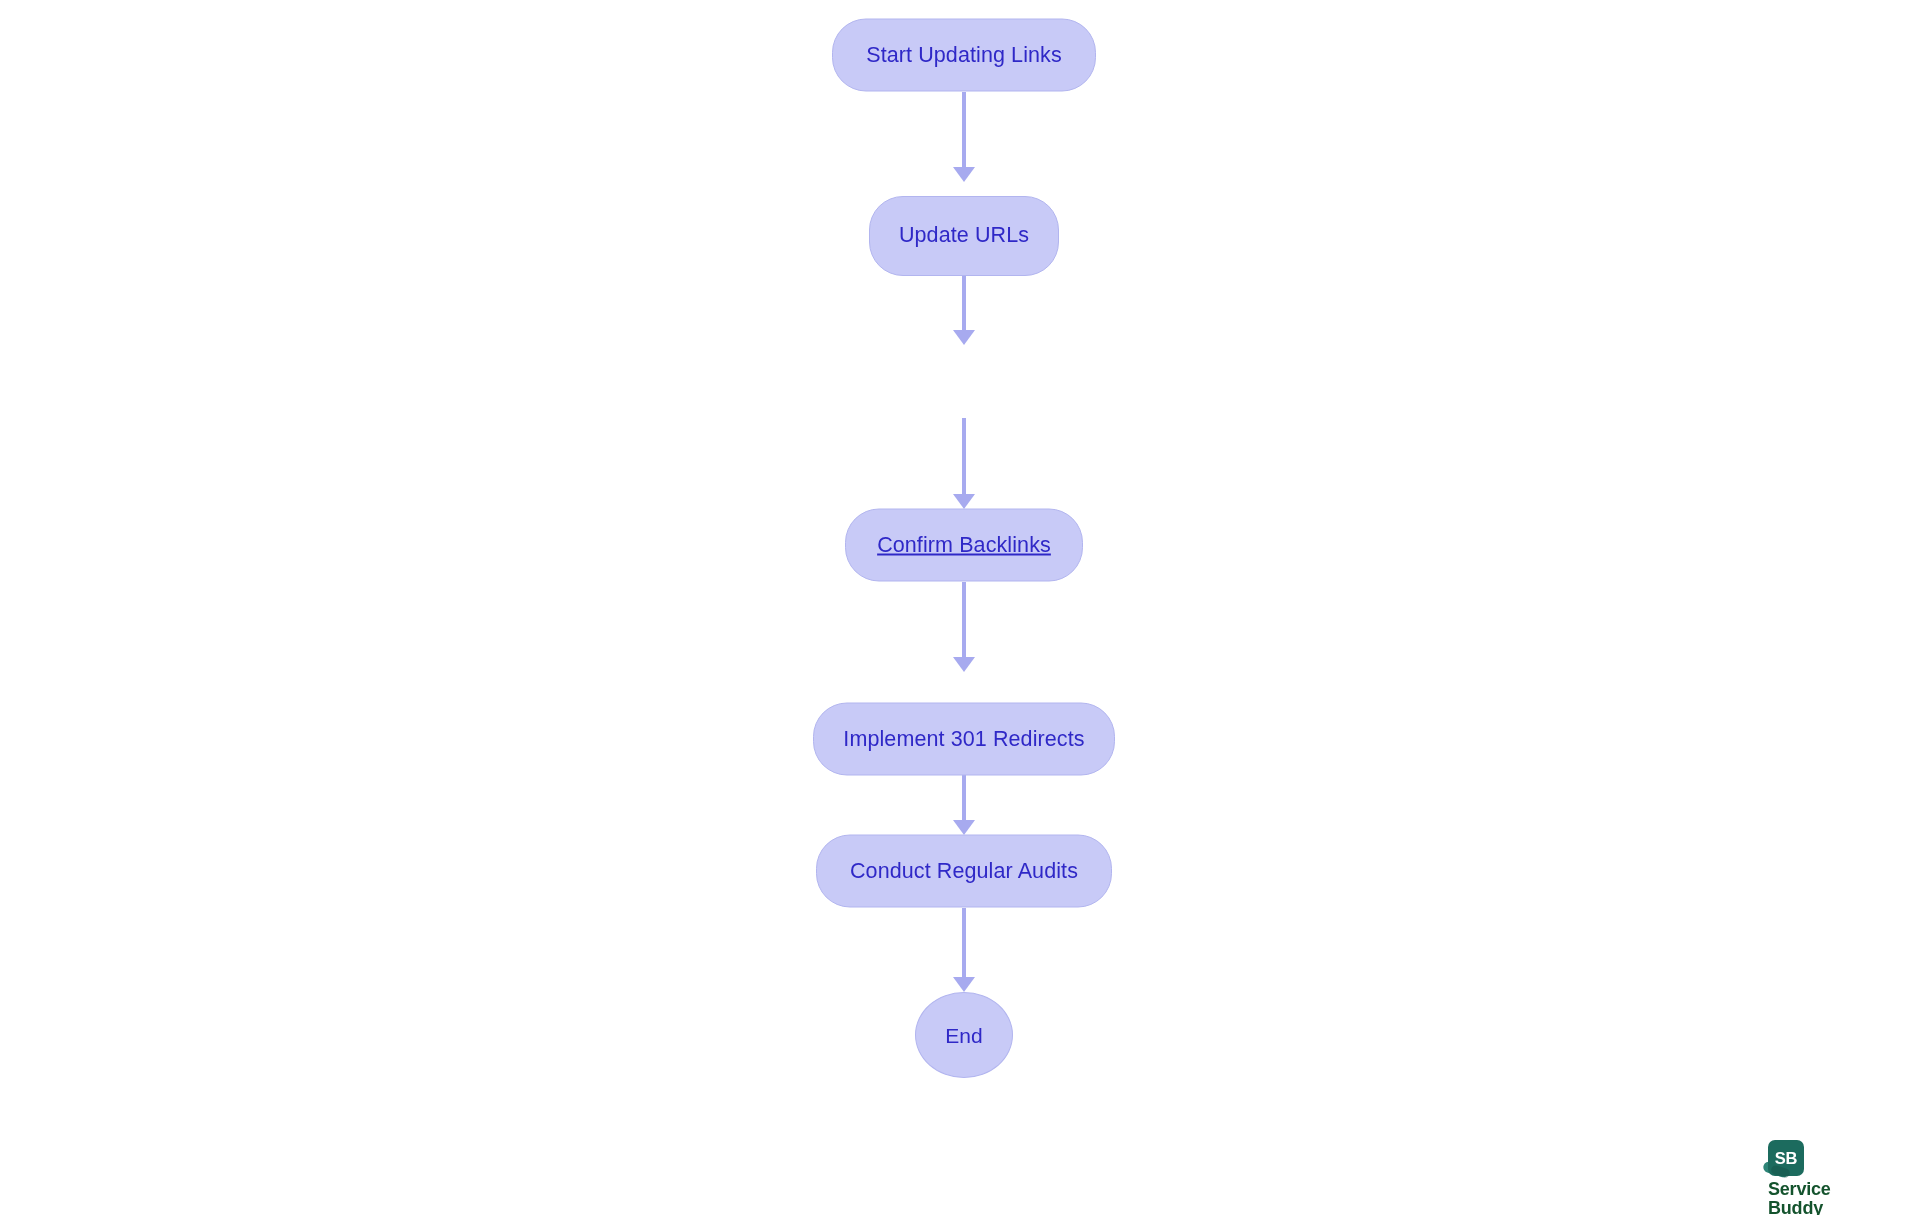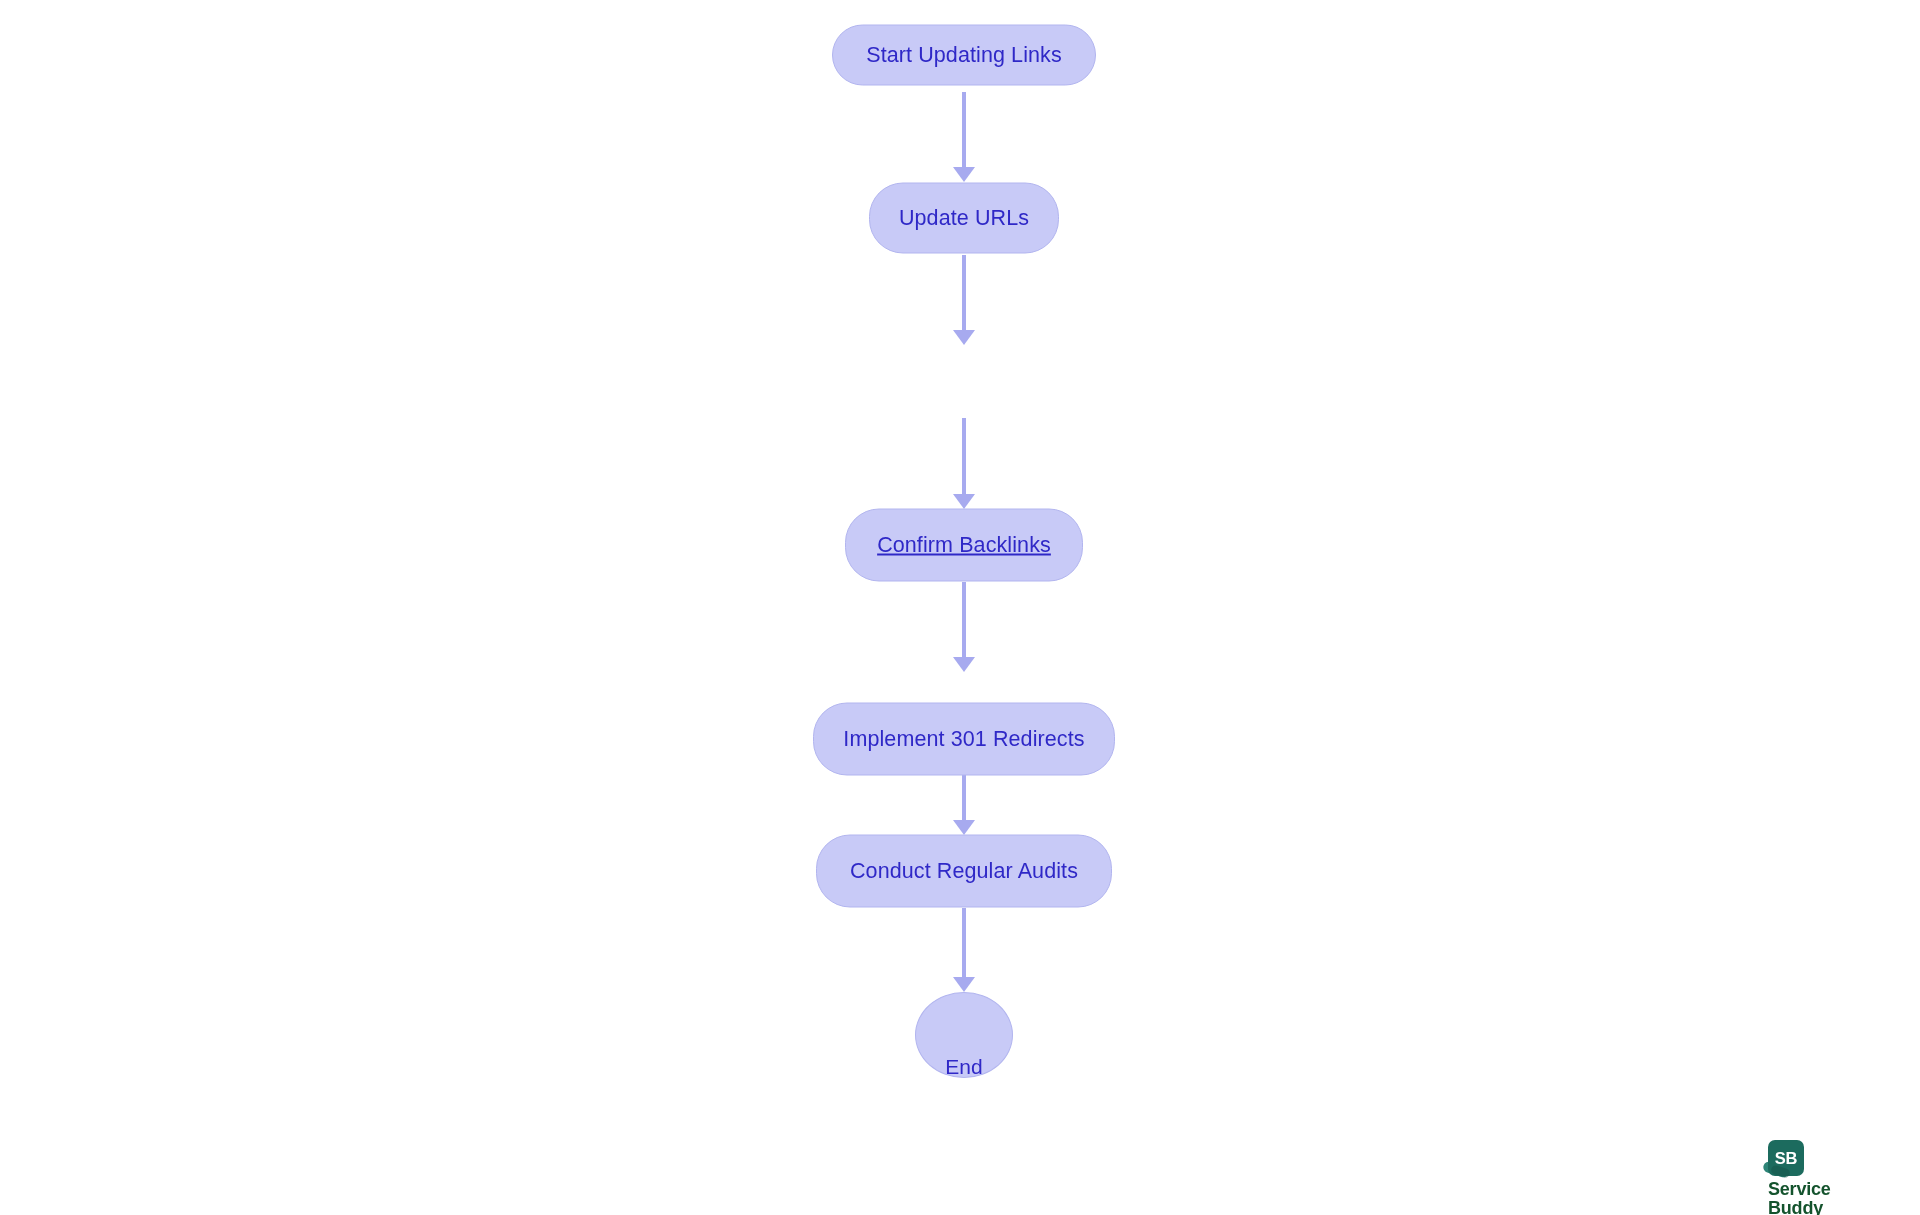--- a/index.html
+++ b/index.html
@@ -148,42 +148,42 @@
 
   <div class="connector" style="left:964px; top:582px; height:75px;"></div>
   <div class="arrowhead" style="left:964px; top:657px;"></div>
 
   <div class="connector" style="left:964px; top:745px; height:75px;"></div>
   <div class="arrowhead" style="left:964px; top:820px;"></div>
 
   <div class="connector" style="left:964px; top:908px; height:69px;"></div>
   <div class="arrowhead" style="left:964px; top:977px;"></div>
 
-  <div class="node" style="left:964px; top:55px; width:264px; height:61px;">
+  <div class="node" style="left:964px; top:55px; width:264px; height:73px;">
     <span class="node-label">Start Updating Links</span>
   </div>
 
-  <div class="node" style="left:964px; top:218px; width:190px; height:71px;">
+  <div class="node" style="left:964px; top:236px; width:190px; height:80px;">
     <span class="node-label">Update URLs</span>
   </div>
 
 
   <div class="node" style="left:964px; top:545px; width:238px; height:73px;text-decoration:underline;">
     <span class="node-label">Confirm Backlinks</span>
   </div>
 
   <div class="node" style="left:964px; top:708px; width:302px; height:73px;margin-top:31px;">
     <span class="node-label">Implement 301 Redirects</span>
   </div>
 
   <div class="node" style="left:964px; top:871px; width:296px; height:73px;">
     <span class="node-label">Conduct Regular Audits</span>
   </div>
 
-  <div class="node terminator" style="left:964px; top:1035px; width:98px; height:86px;align-items:flex-end;">
+  <div class="node terminator" style="left:964px; top:1035px; width:98px; height:86px;">
     <span class="node-label">End</span>
   </div>
 
 </div>
 
 <div id="brand-logo">
   <div class="logo-mark">
     <div class="tail"></div>
     <div class="tile">SB</div>
     <div class="tail-shadow"></div>

